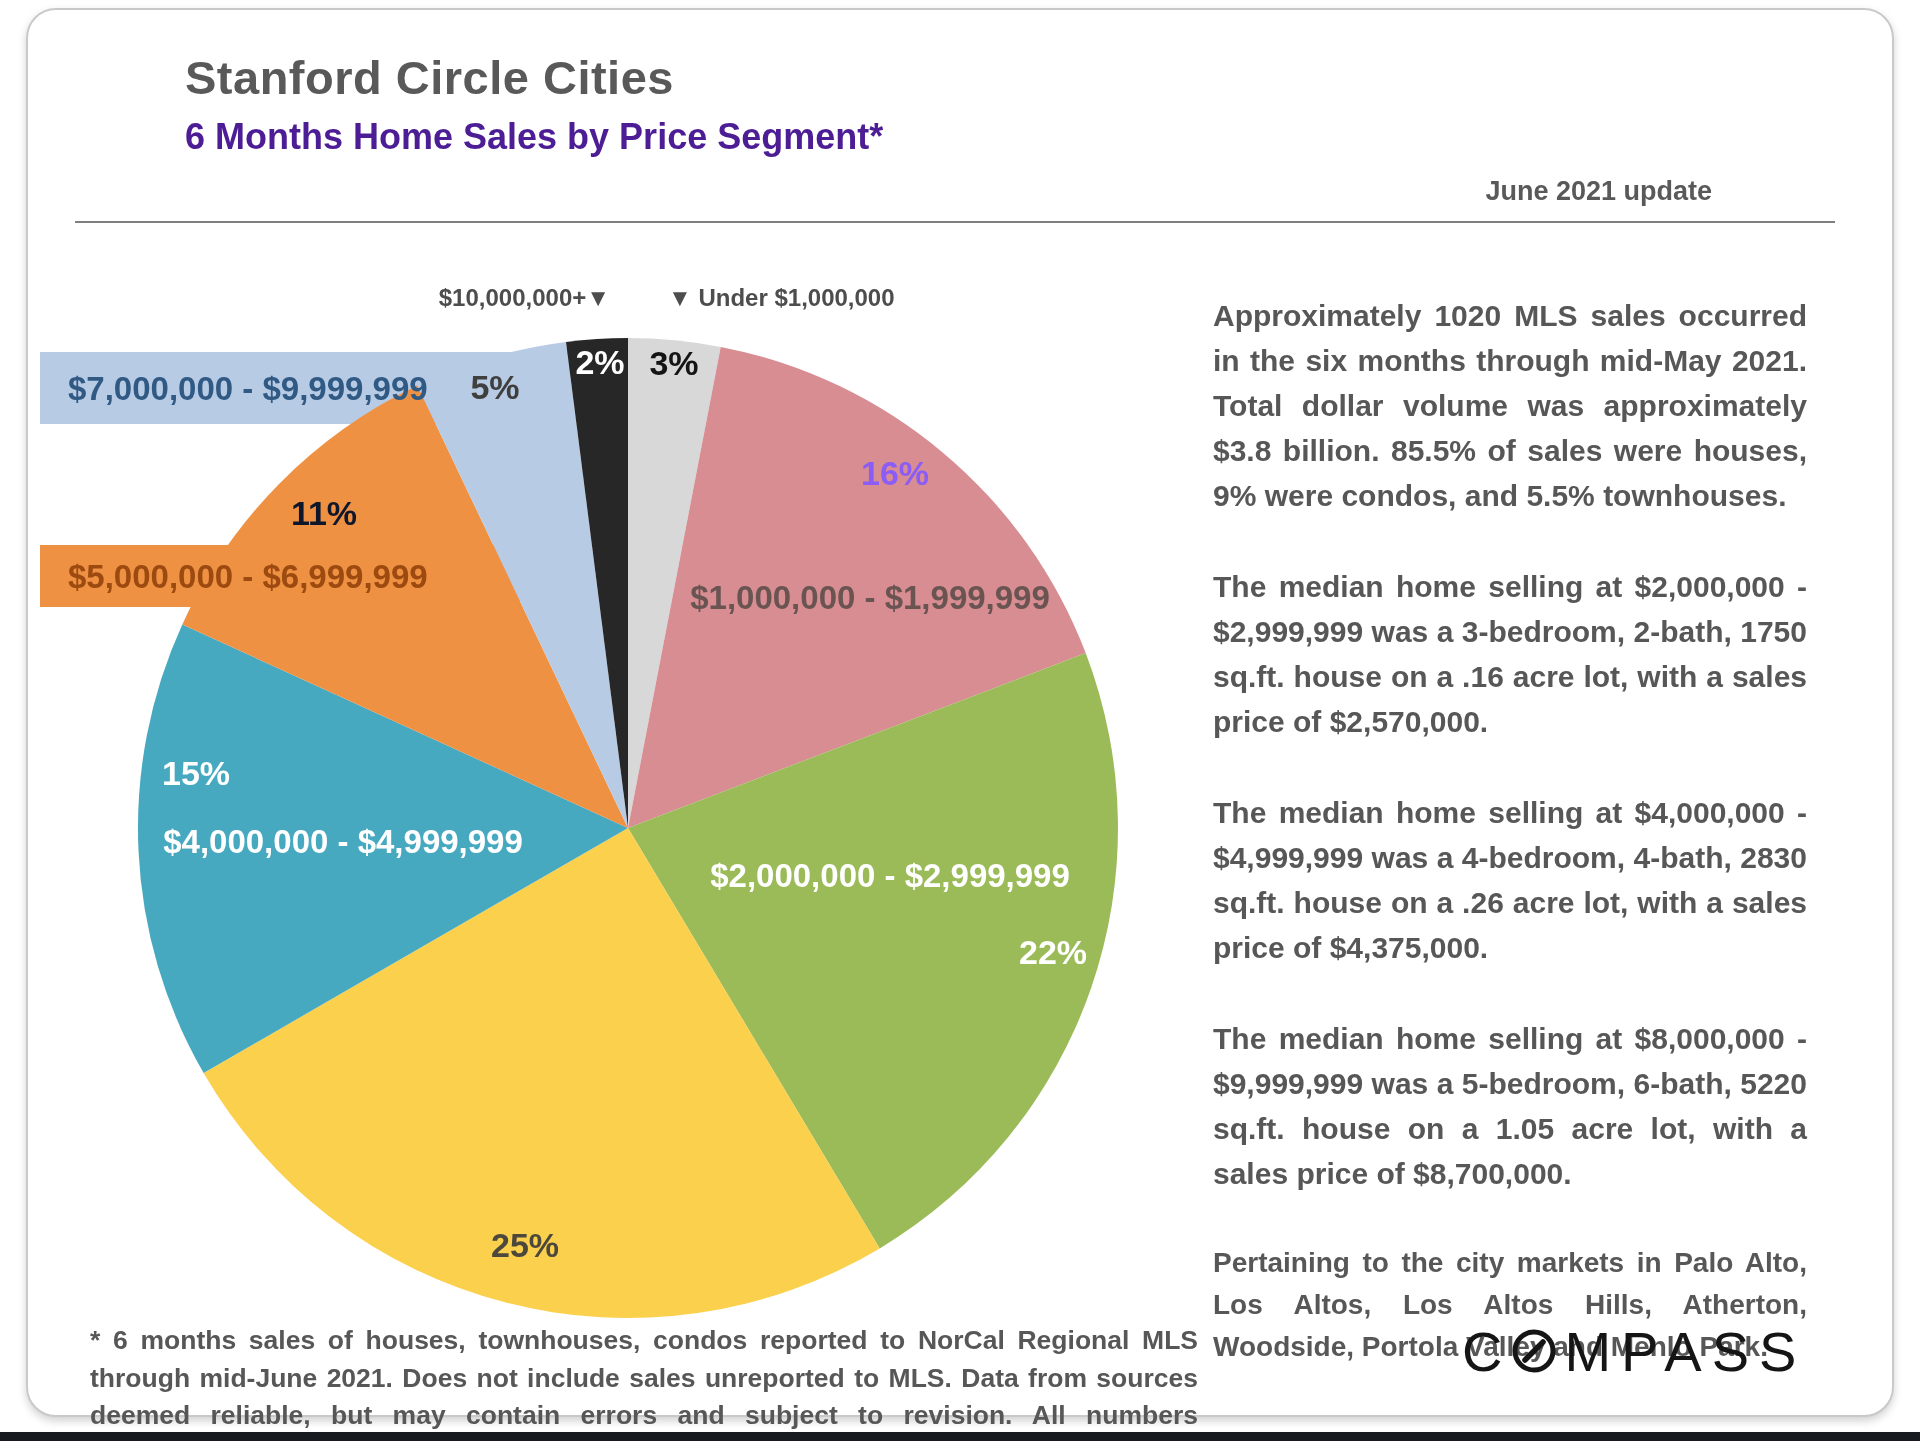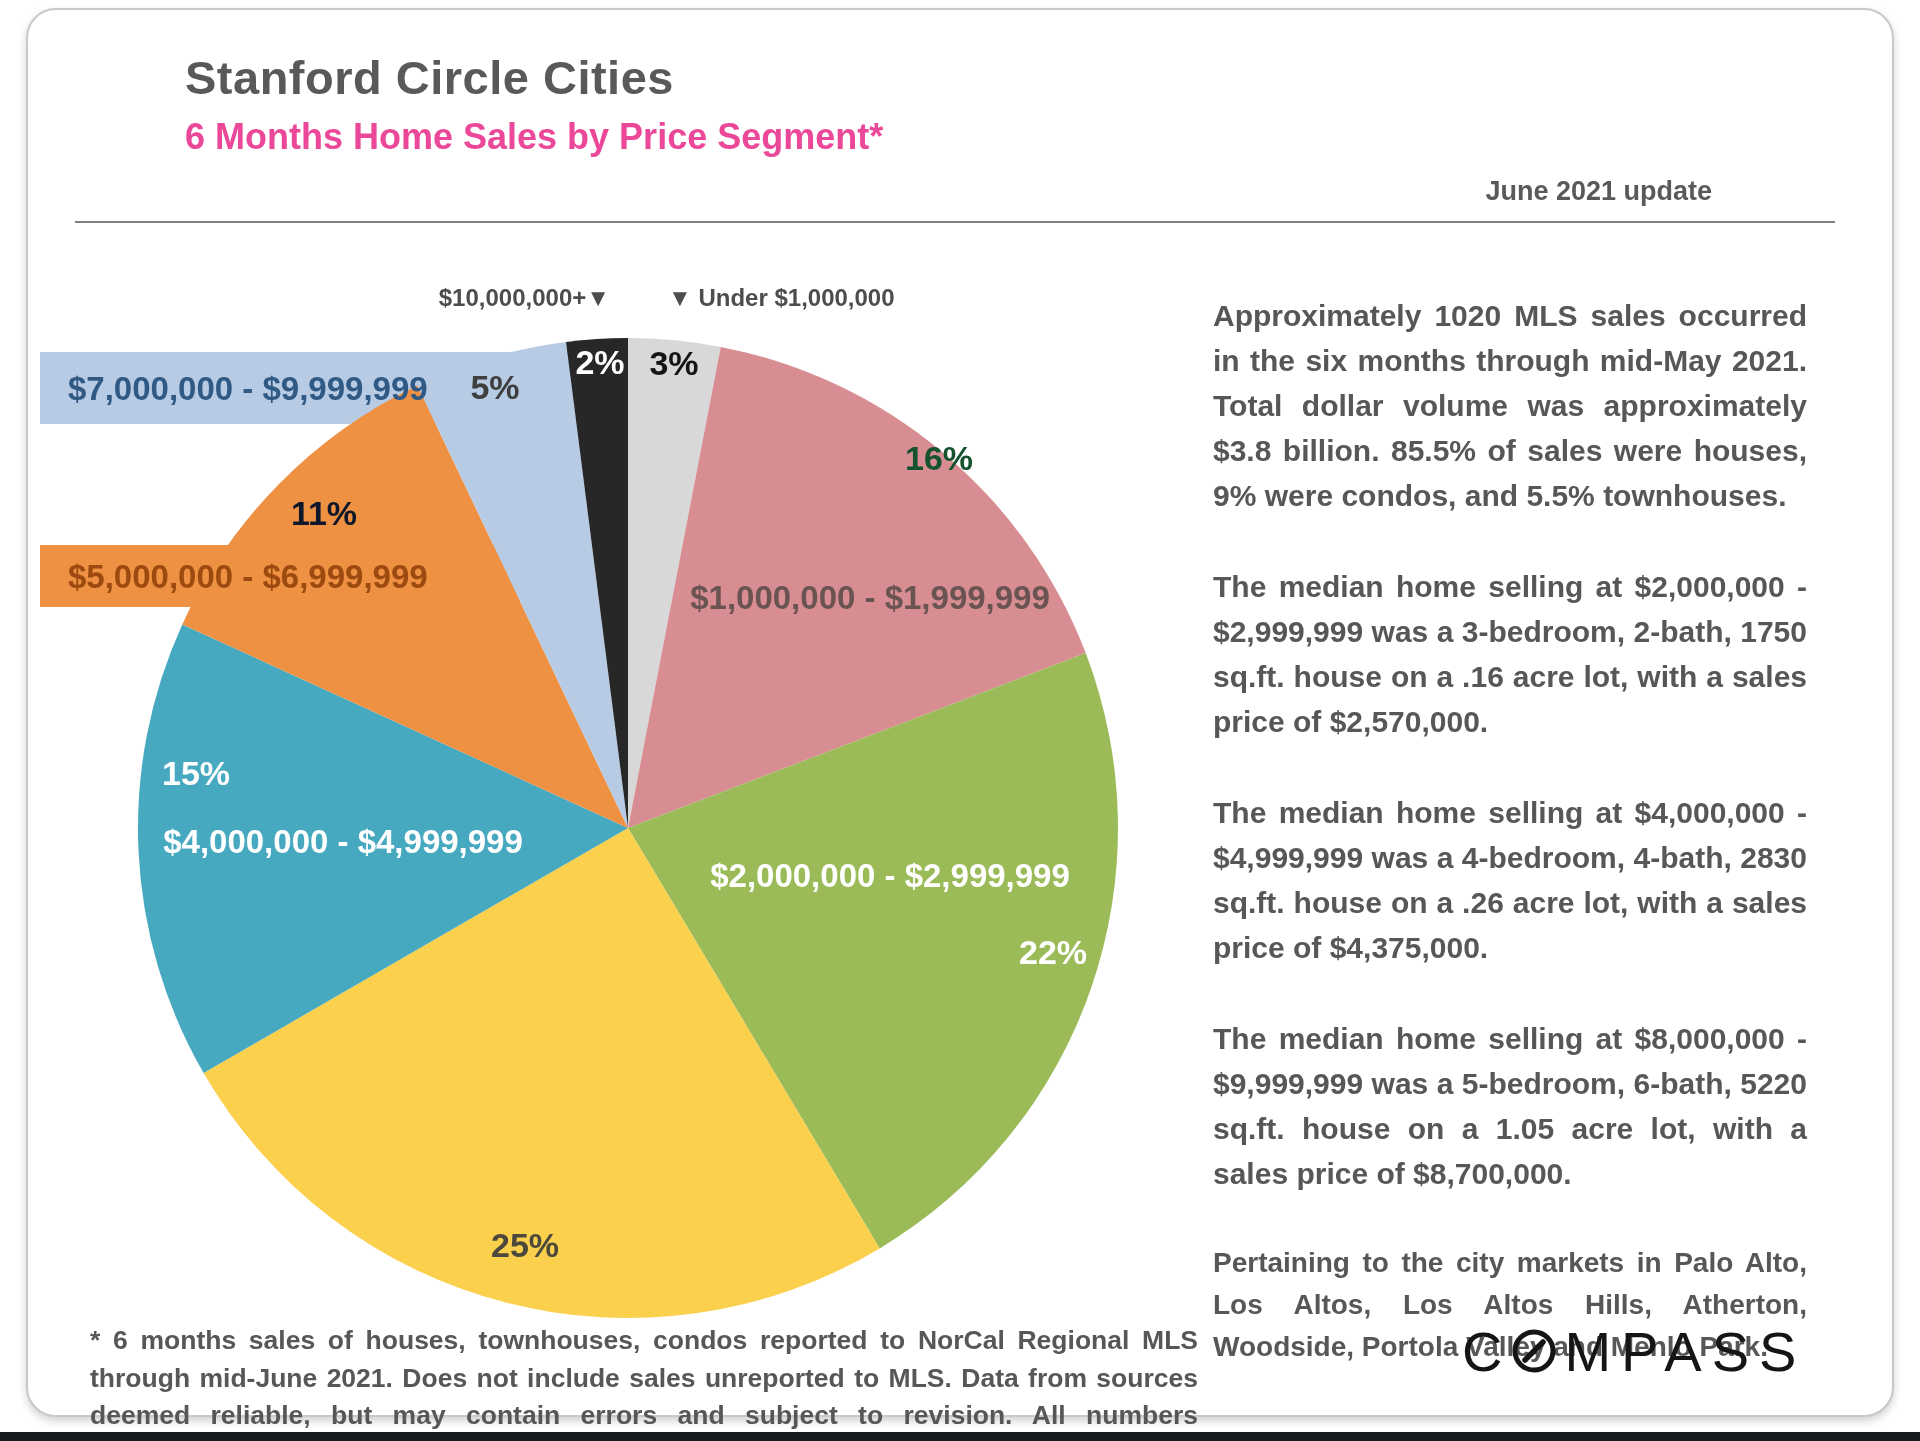--- a/index.html
+++ b/index.html
@@ -9,21 +9,21 @@
 
   
   .card { position:absolute; left:26px; top:8px; right:26px; bottom:24px;
           background:#ffffff; border:2px solid #c9c9c9; border-radius:30px;
           box-shadow:0 4px 8px rgba(0,0,0,.18); }
 
   .bottom-strip { position:absolute; left:0; right:0; bottom:0; height:9px; background:#181c20; }
 
   
   .title { position:absolute; left:185px; top:50px; font-size:47px; font-weight:700; color:#595959; letter-spacing:.5px; }
-  .subtitle { position:absolute; left:185px; top:116px; font-size:36px; font-weight:700; color:#ec4899; }
+  .subtitle { position:absolute; left:185px; top:116px; font-size:36px; font-weight:700; color:#4c1d95; }
   .update-note { position:absolute; left:1340px; top:176px; width:372px; text-align:right;
                  font-size:27px; font-weight:700; color:#595959; }
   .header-rule { position:absolute; left:75px; top:221px; width:1760px; height:2px; background:#7f7f7f; }
 
   
   .top-callout { position:absolute; top:284px; font-size:24px; font-weight:700; color:#4d4d4d; }
   .top-callout.left { left:270px; width:340px; text-align:right; }
   .top-callout.right { left:668px; width:430px; text-align:left; }
 
   
@@ -34,21 +34,21 @@
   
   .pie-wrap { position:absolute; left:0; top:260px; width:1180px; height:1090px; z-index:2; }
   .pie-wrap svg { width:100%; height:100%; display:block; }
 
   
   .plabel { position:absolute; z-index:3; font-weight:700; white-space:nowrap;
             transform:translate(-50%,-50%); }
   .pct  { font-size:34px; }
   .rng  { font-size:33px; }
   .lab-s0 { left:674px; top:363px; color:#141414; }
-  .lab-s1p { left:895px; top:458px; color:#14532d;margin-left:44px; }
+  .lab-s1p { left:895px; top:473px; color:#8b5cf6; }
   .lab-s1r { left:870px; top:598px; color:#6a5452; }
   .lab-s2p { left:1053px; top:952px; color:#ffffff; }
   .lab-s2r { left:890px;  top:876px; color:#ffffff; }
   .lab-s3p { left:525px; top:1245px; color:#4c483c; }
   .lab-s3r { left:558px; top:1113px; color:#4c483c; }
   .lab-s4p { left:196px; top:773px; color:#ffffff; }
   .lab-s4r { left:343px; top:842px; color:#ffffff; }
   .lab-s5p { left:324px; top:513px; color:#0f172a; }
   .lab-s6p { left:495px; top:387px; color:#3f3f3f; }
   .lab-s7p { left:600px; top:362px; color:#ffffff; }

